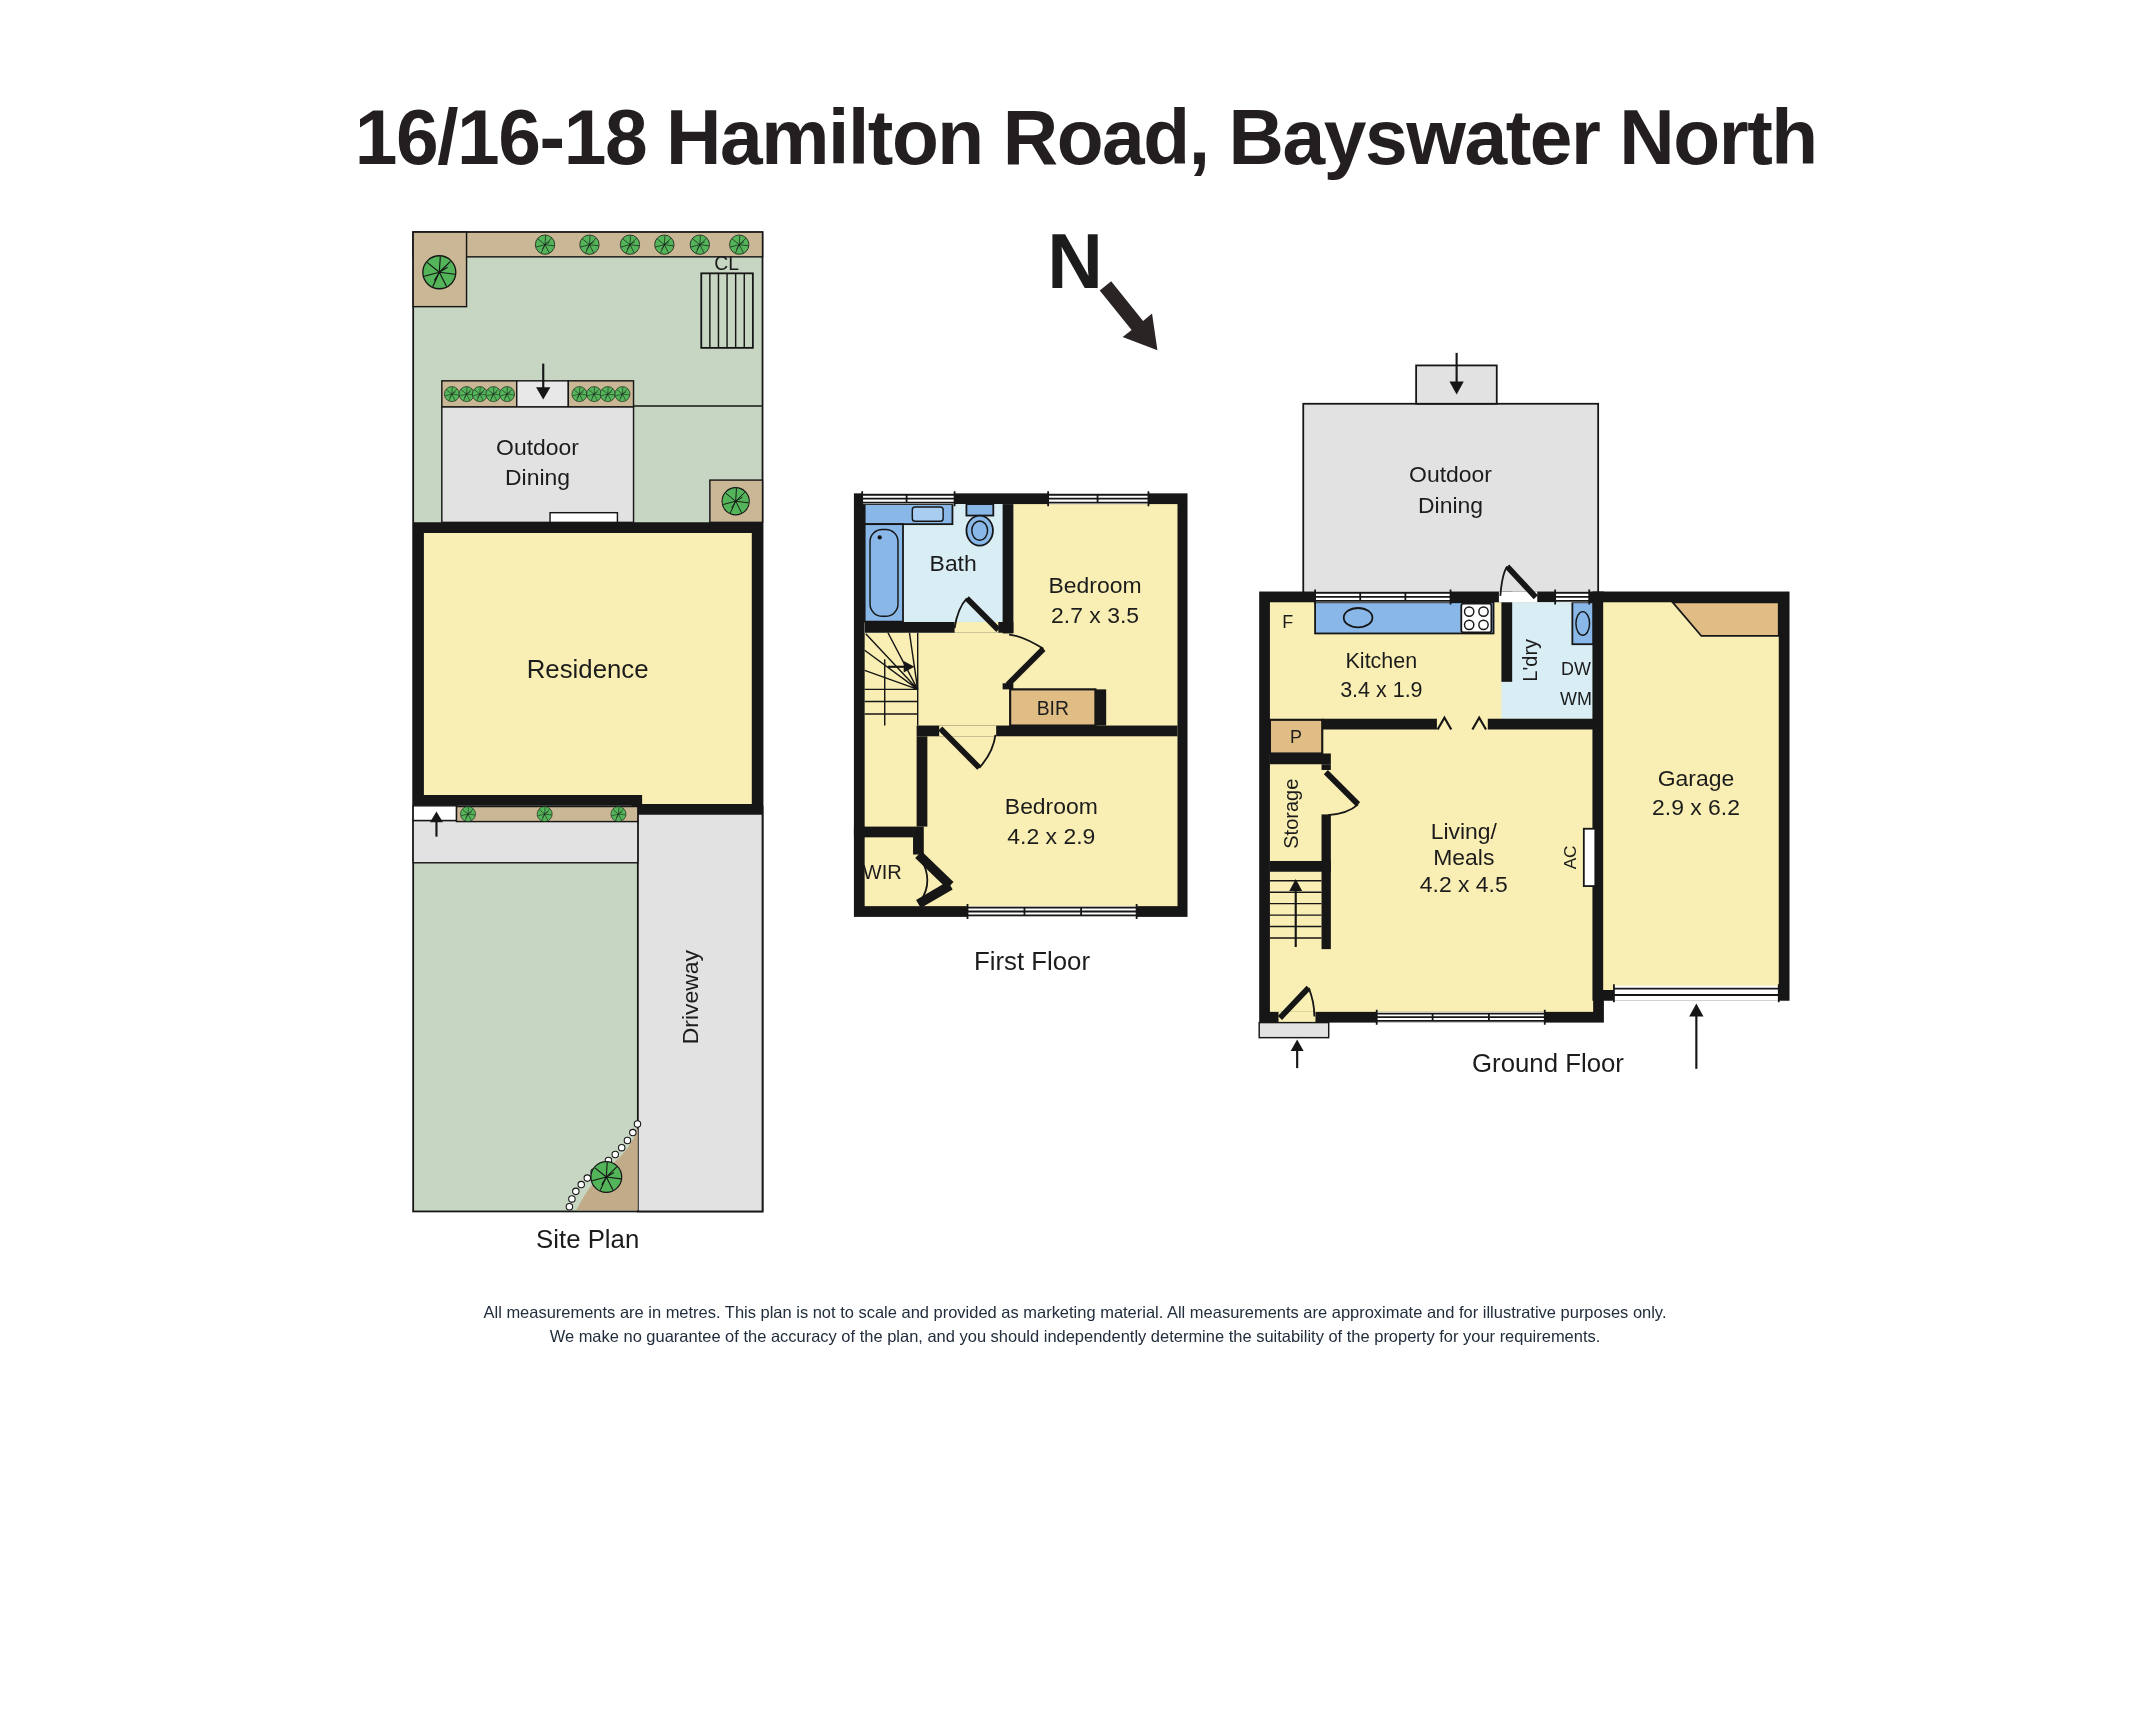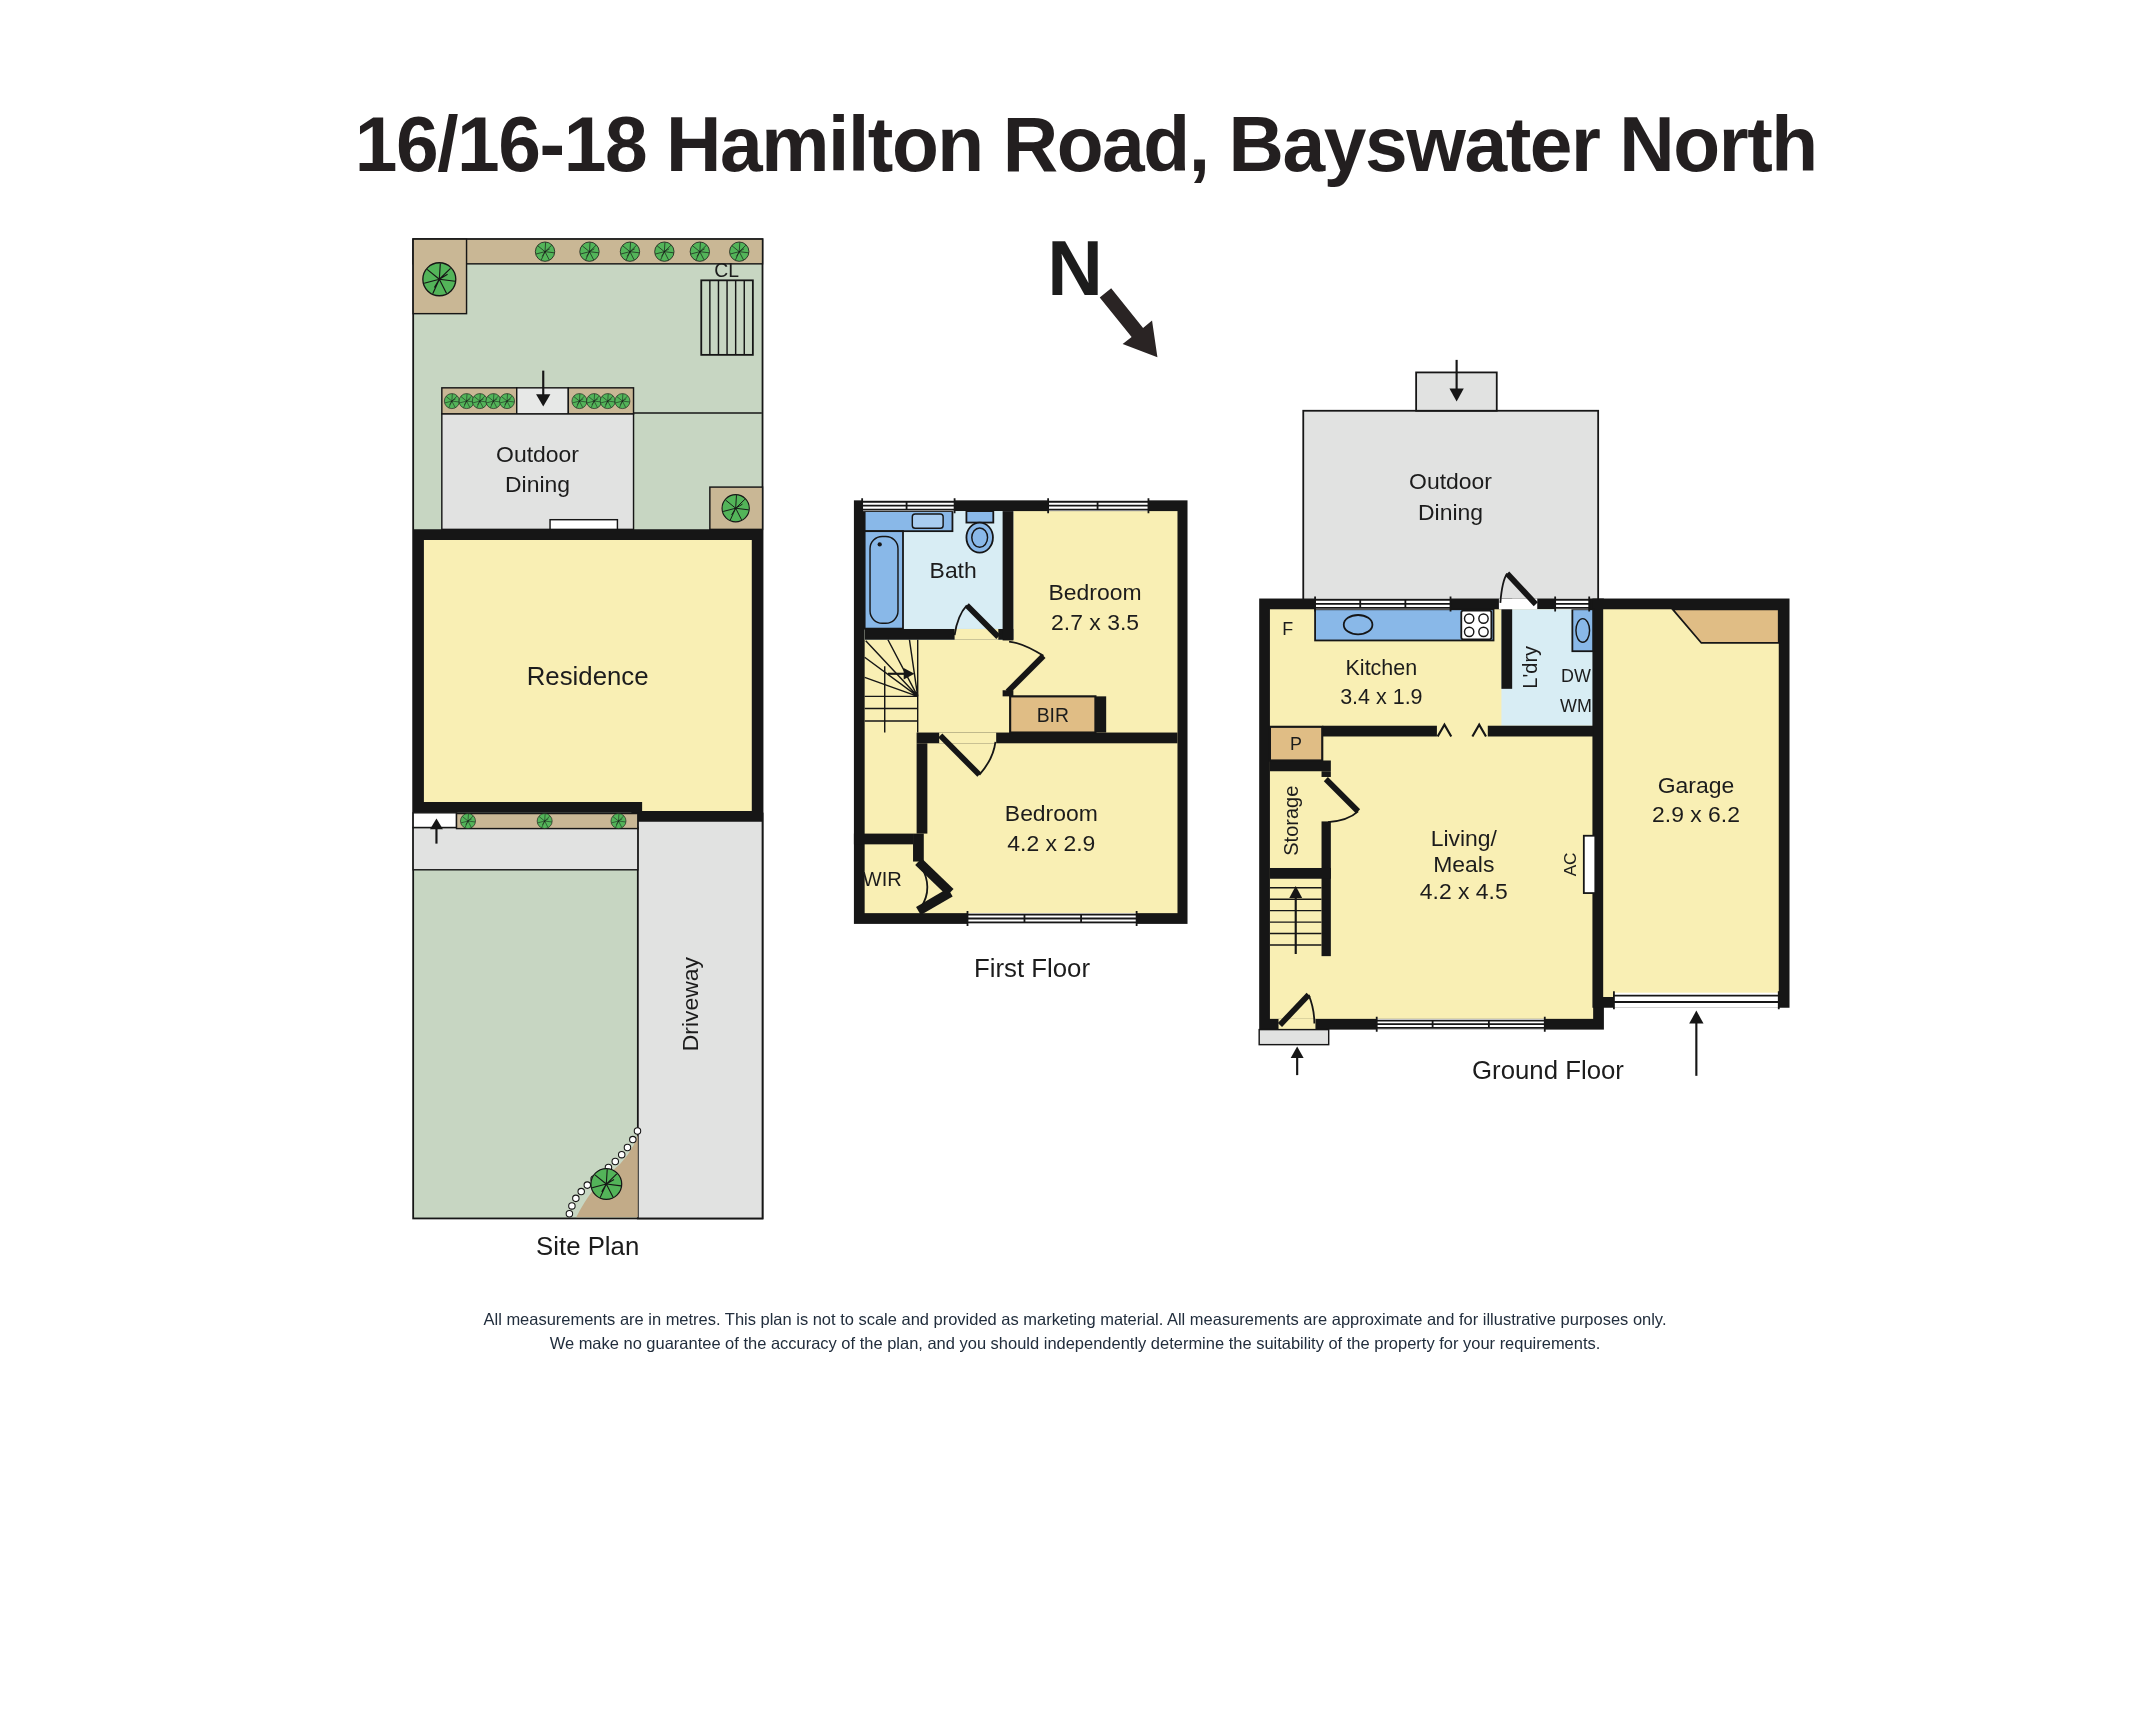--- a/index.html
+++ b/index.html
@@ -1,16 +1,16 @@
 <!DOCTYPE html>
 <html style="font-size:6.9px"><head>
 <meta charset="utf-8">
 <style>
   html,body{margin:0;padding:0;background:#ffffff;}
-  .page{width:100%;max-width:2581px;margin:8px auto;}
+  .page{width:100%;max-width:2581px;margin:1px auto;}
   svg{display:block;width:100%;height:auto;}
   text{font-family:"Liberation Sans","DejaVu Sans",sans-serif;fill:#1c1c1c;}
   .title-text{font-weight:bold;fill:#231f20;}
   .room{font-size:64px;}
   .room-big{font-size:72px;}
   .small-lbl{font-size:50px;}
   .plan-lbl{font-size:72px;}
   .disclaimer{font-size:46px;fill:#222e3d;}
   .wall{fill:#161616;}
   .thinline{stroke:#161616;stroke-width:4;fill:none;}

